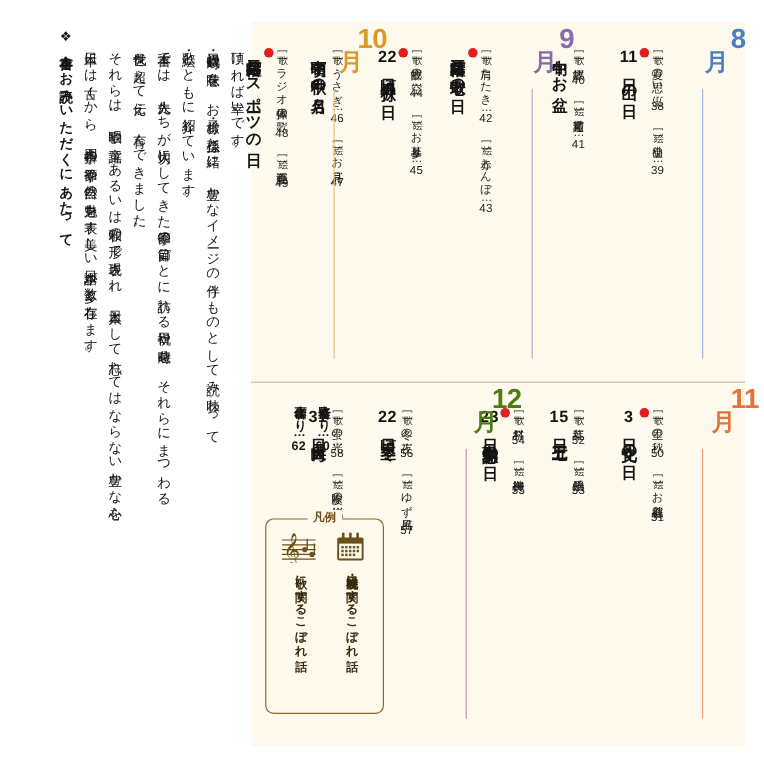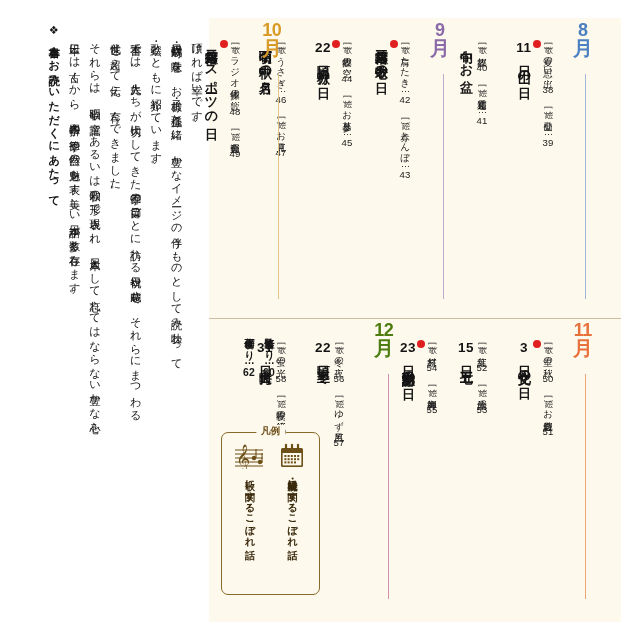--- a/index.html
+++ b/index.html
@@ -46,21 +46,21 @@
   }
   .essay-line.head{font-weight:bold;}
   .essay-line.indent{padding-top:11px;}
   .month-label{
     position:absolute;
     font-size:25px;font-weight:bold;
     line-height:0.92;
     text-align:center;
     letter-spacing:-0.5px;
   }
-  .month-label .num{display:block;font-size:18px;}
+  .month-label .num{display:block;font-size:23px;margin-left:36px;}
   .month-label .kanji{display:block;font-size:20px;}
   .rule{
     position:absolute;
     width:1.4px;
   }
   
   .entry{
     position:absolute;
     display:flex;flex-direction:row;
     align-items:flex-start;

